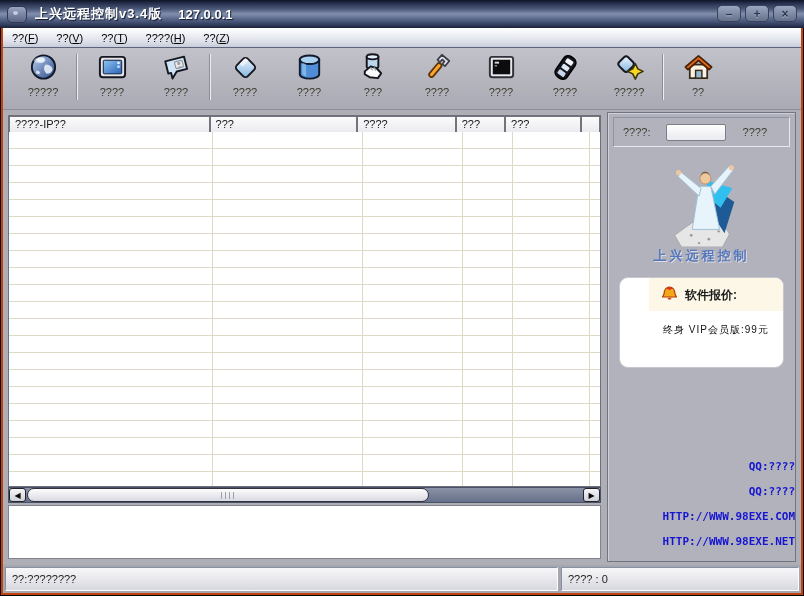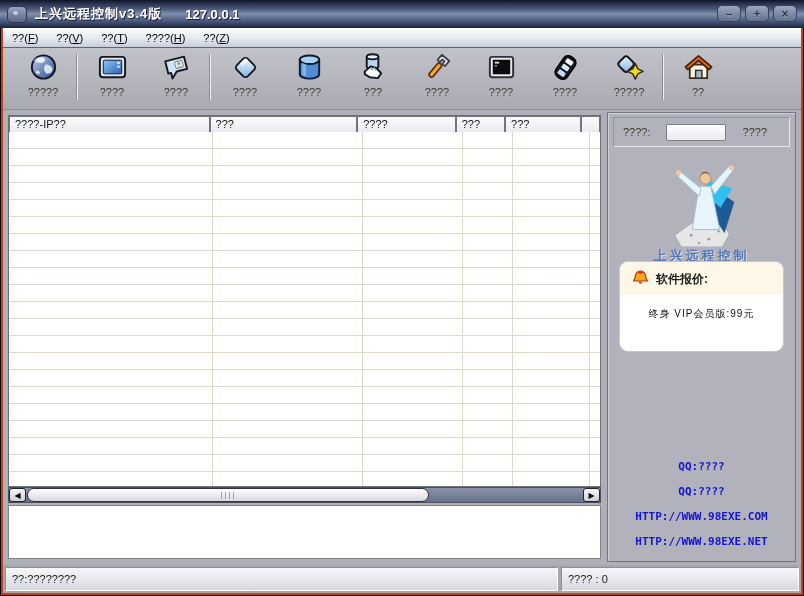--- a/index.html
+++ b/index.html
@@ -15,21 +15,21 @@
     background:linear-gradient(180deg,#0e1526 0%,#27304e 12%,#4b5878 32%,#8290ae 50%,#5d6b8e 66%,#323e60 88%,#1a2238 100%);
     display:flex;align-items:center;
   }
   .app-icon{
     width:20px;height:17px;margin-left:7px;border-radius:5px;
     background:linear-gradient(180deg,#98a4c0,#5a6684);
     border:1px solid #2e3852;position:relative;
   }
   .app-icon::after{content:"";position:absolute;left:5px;top:4px;width:5px;height:4px;border-radius:50%;background:#c2cce0;}
   .title{color:#fff;font-size:13px;font-weight:bold;margin-left:8px;text-shadow:1px 1px 1px #101828;letter-spacing:1px;}
-  .title-ip{color:#fff;font-size:13px;font-weight:bold;margin-left:23px;text-shadow:1px 1px 1px #101828;}
+  .title-ip{color:#fff;font-size:13px;font-weight:bold;margin-left:16px;text-shadow:1px 1px 1px #101828;}
   .winbtns{position:absolute;right:7px;top:5px;display:flex;gap:4px;}
   .wbtn{
     width:24px;height:17px;border-radius:5px;
     background:linear-gradient(180deg,#9aa6c0,#66728c);
     border:1px solid #39425c;color:#2c3650;font-size:12px;font-weight:bold;
     display:flex;align-items:center;justify-content:center;line-height:1;cursor:default;
     text-shadow:0 1px 0 #aab4cc;
   }
   
   .appbody{position:absolute;top:28px;left:3px;width:798px;height:565px;background:#aeaeb6;}
@@ -102,33 +102,33 @@
     background:linear-gradient(180deg,#ffffff,#e9e9ef);font-size:11px;padding:0 3px;outline:none;
   }
   .paction{margin-left:17px;cursor:default;}
   .mascot{position:absolute;left:0;top:44px;width:100%;display:flex;justify-content:center;}
   .logotext{
     position:absolute;top:134px;width:100%;text-align:center;
     font-size:13px;font-weight:bold;color:#5577bb;letter-spacing:3px;
     text-shadow:1px 1px 0 rgba(255,255,255,.55);
   }
   .pricebox{
-    position:absolute;left:11px;top:148px;width:165px;height:91px;
-    background:#fff;border:1px solid #c6c6ce;border-radius:9px;overflow:hidden;
+    position:absolute;left:11px;top:164px;width:165px;height:91px;
+    background:#fff;border:1px solid #c6c6ce;border-radius:9px;overflow:hidden;padding-left:29px;
   }
   .pricehead{
     display:flex;align-items:center;gap:7px;padding:7px 0 6px 12px;
     background:#fdf7e7;font-size:12px;font-weight:bold;color:#1a1a1a;
   }
   .pricehead svg{width:17px;height:17px;}
   .priceline{margin-top:12px;text-align:center;font-size:10px;color:#111;letter-spacing:1px;}
   .links{position:absolute;top:347px;width:100%;text-align:center;}
   .rlink{
     display:block;margin-bottom:12px;font-family:"DejaVu Sans Mono","Liberation Mono",monospace;
-    font-size:11px;font-weight:bold;color:#1414d2;text-decoration:none;cursor:pointer;
+    font-size:11px;font-weight:bold;color:#1414d2;text-decoration:none;cursor:pointer;text-align:right;
   }
   
   .statusbar{position:absolute;left:0;top:537px;width:798px;height:28px;background:#a6a6b0;}
   .scell{
     position:absolute;top:2px;height:24px;
     border:1px solid;border-color:#8790a2 #fdfdfe #fdfdfe #8790a2;
     background:linear-gradient(180deg,#f7f7f9,#d8d8e0);
     font-size:11px;color:#222;display:flex;align-items:center;padding-left:6px;white-space:nowrap;
   }
   .s1{left:2px;width:553px;}

